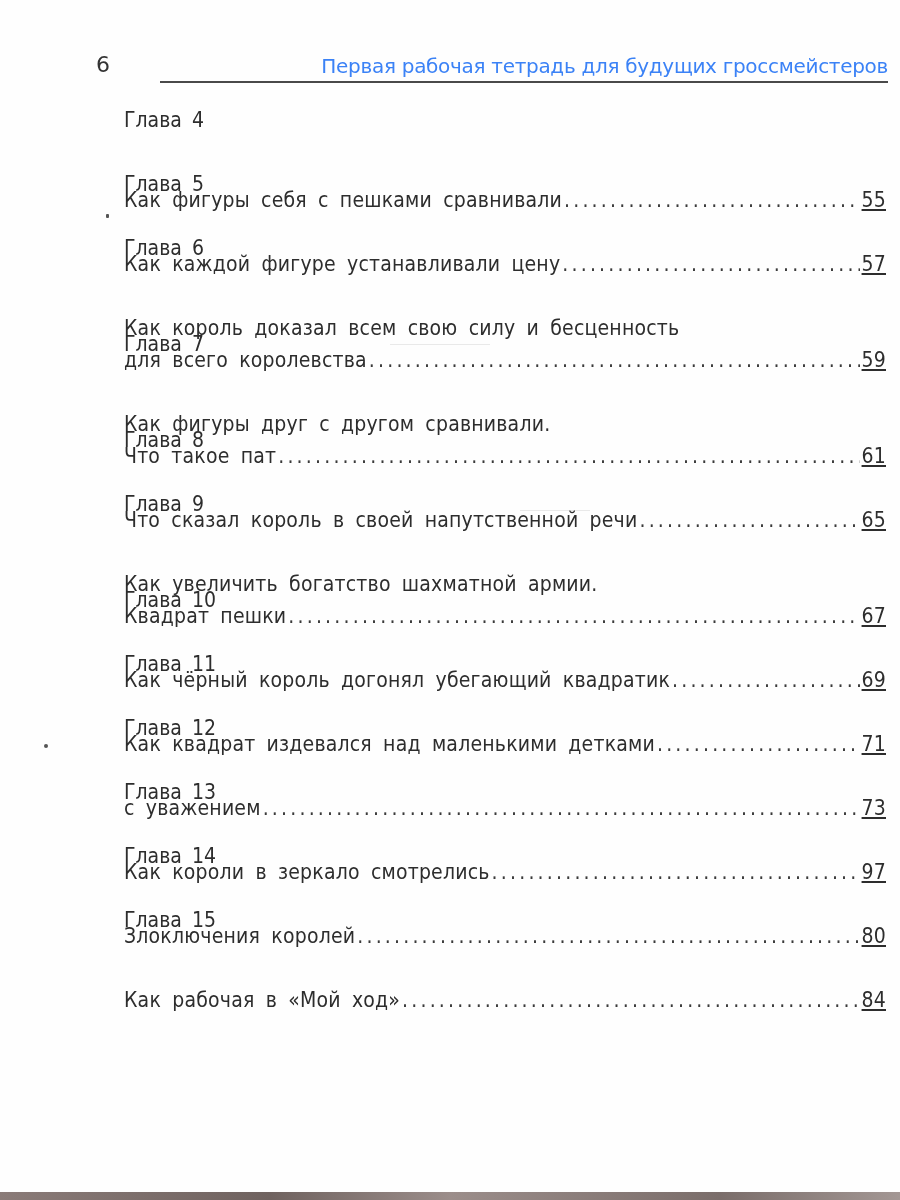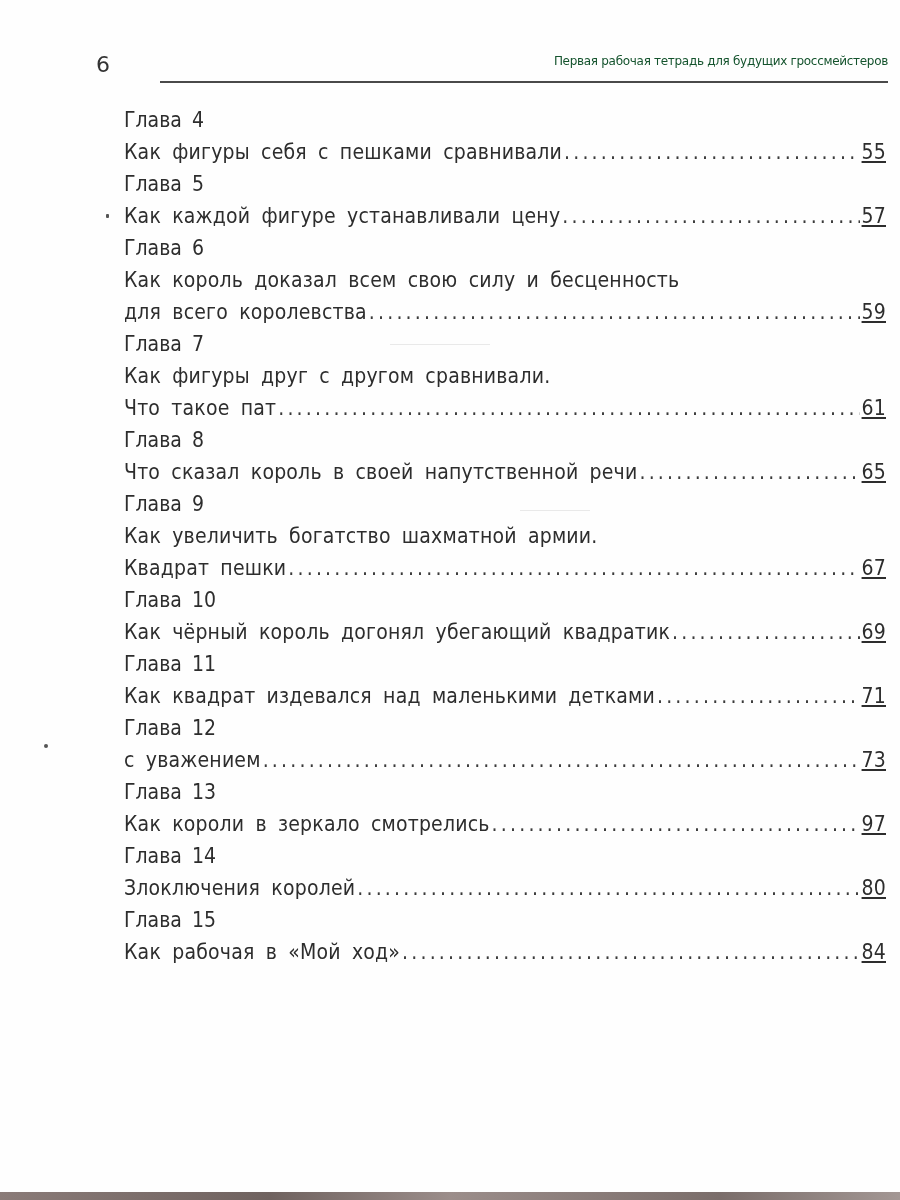--- a/index.html
+++ b/index.html
@@ -43,23 +43,23 @@
     top: 0;
     font-family: "DejaVu Sans", sans-serif;
     font-size: 22px;
     color: #333;
   }
   .running-title {
     position: absolute;
     right: 0;
     top: 2px;
     font-family: "DejaVu Sans", sans-serif;
-    font-size: 12px;
+    font-size: 20px;
     letter-spacing: -0.3px;
-    color: #14532d;
+    color: #3b82f6;
     white-space: nowrap;
   }
   .head-rule {
     position: absolute;
     left: 64px;
     right: 0;
     top: 29px;
     height: 2px;
     background: #4a4a4a;
   }
@@ -77,20 +77,21 @@
     height: 32px;
     line-height: 32px;
     white-space: nowrap;
     display: flex;
     align-items: baseline;
     word-spacing: 5px;
     letter-spacing: 0.2px;
   }
   .toc-line .text {
     flex: 0 0 auto;
+    margin-top: 48px;
   }
   .toc-line .leader {
     flex: 1 1 auto;
     overflow: hidden;
     margin: 0 2px;
     letter-spacing: 3.3px;
     color: #3a3a3a;
     word-spacing: 0;
   }
   .toc-line .leader::before {

